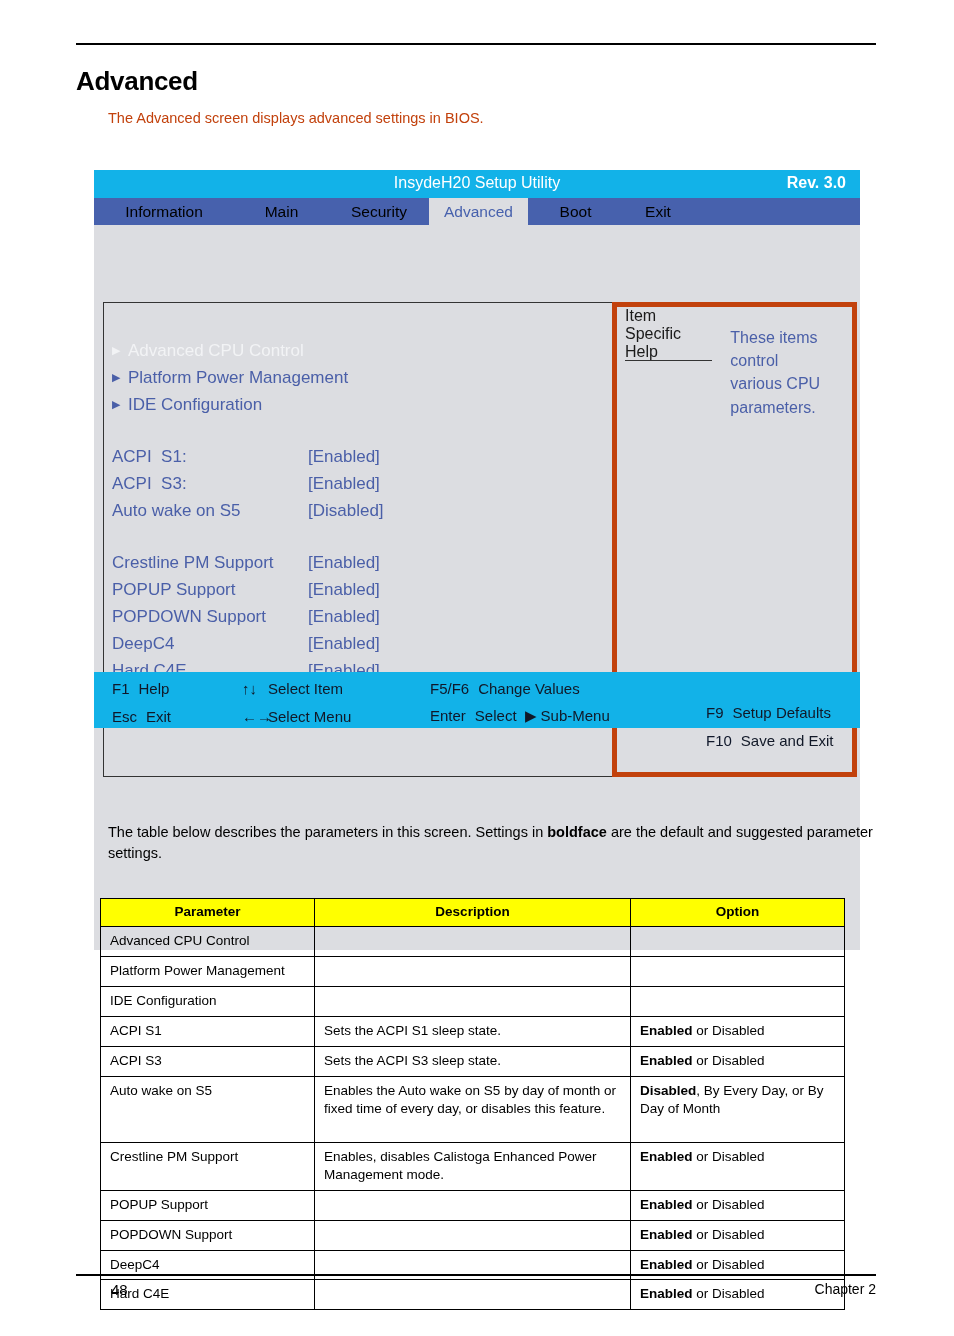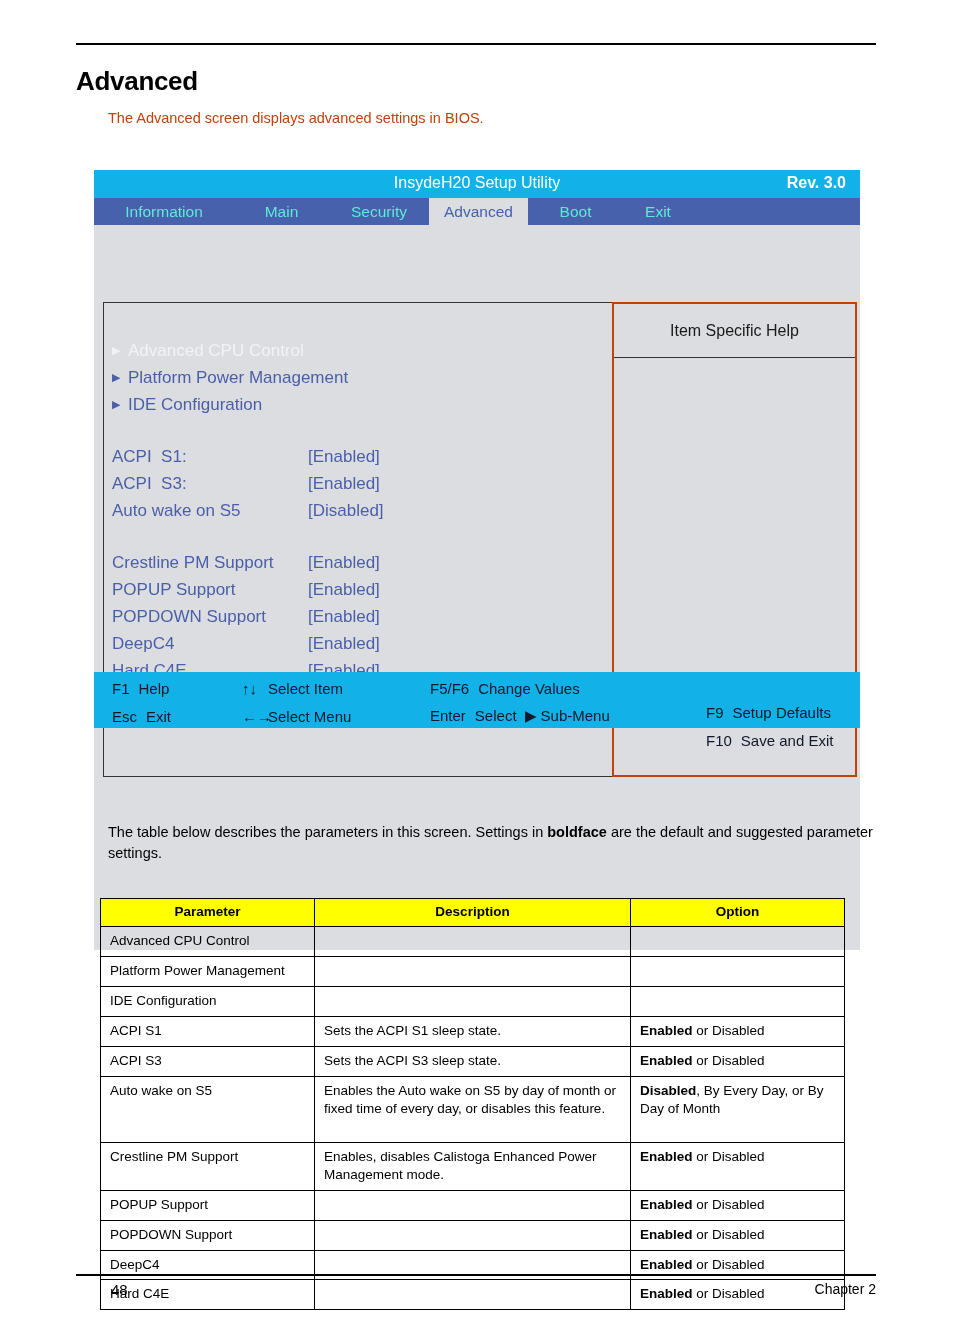--- a/index.html
+++ b/index.html
@@ -89,21 +89,21 @@
     height: 27px;
     background: #4761ad;
     display: flex;
     align-items: stretch;
   }
   .bios-tab {
     display: flex;
     align-items: center;
     justify-content: center;
     font-size: 15.5px;
-    color: #5eead4;
+    color: #000000;
     padding: 0 0px;
     box-sizing: border-box;
   }
   .bios-tab.t-information { width: 140px; }
   .bios-tab.t-main        { width: 95px; }
   .bios-tab.t-security    { width: 100px; }
   .bios-tab.t-advanced    { width: 99px; background: #dcdde1; color: #4761ad; }
   .bios-tab.t-boot        { width: 95px; }
   .bios-tab.t-exit        { width: 70px; }
 
@@ -160,25 +160,26 @@
     line-height: 1;
     position: relative;
     top: -2px;
   }
   .setting-label { display: inline-block; }
   .setting-label.with-col { width: 196px; }
   .setting-value { display: inline-block; }
 
   .panel-right {
     width: 245px;
-    border: 2px solid #c2410c;
+    border: 5px solid #c2410c;
     background: #dcdde1;
     box-sizing: border-box;
     display: flex;
-    flex-direction: column;
+    flex-direction: row;
+    padding-left: 8px;
   }
   .help-title {
     height: 53px;
     border-bottom: 1px solid #333333;
     display: flex;
     align-items: center;
     justify-content: center;
     font-size: 16px;
     color: #1a1a1a;
   }
@@ -384,20 +385,22 @@
               <span class="setting-label with-col">Hard C4E</span>
               <span class="setting-value">[Enabled]</span>
             </div>
 
           </div>
         </div>
 
         <div class="panel-right">
           <div class="help-title">Item Specific Help</div>
           <div class="help-body">
+            <div>These items control</div>
+            <div>various CPU parameters.</div>
           </div>
         </div>
 
       </div>
 
       <div class="keybar">
 
         <div class="keyrow r1">
           <div class="keycell kc-1">
             <span class="k">F1</span>

